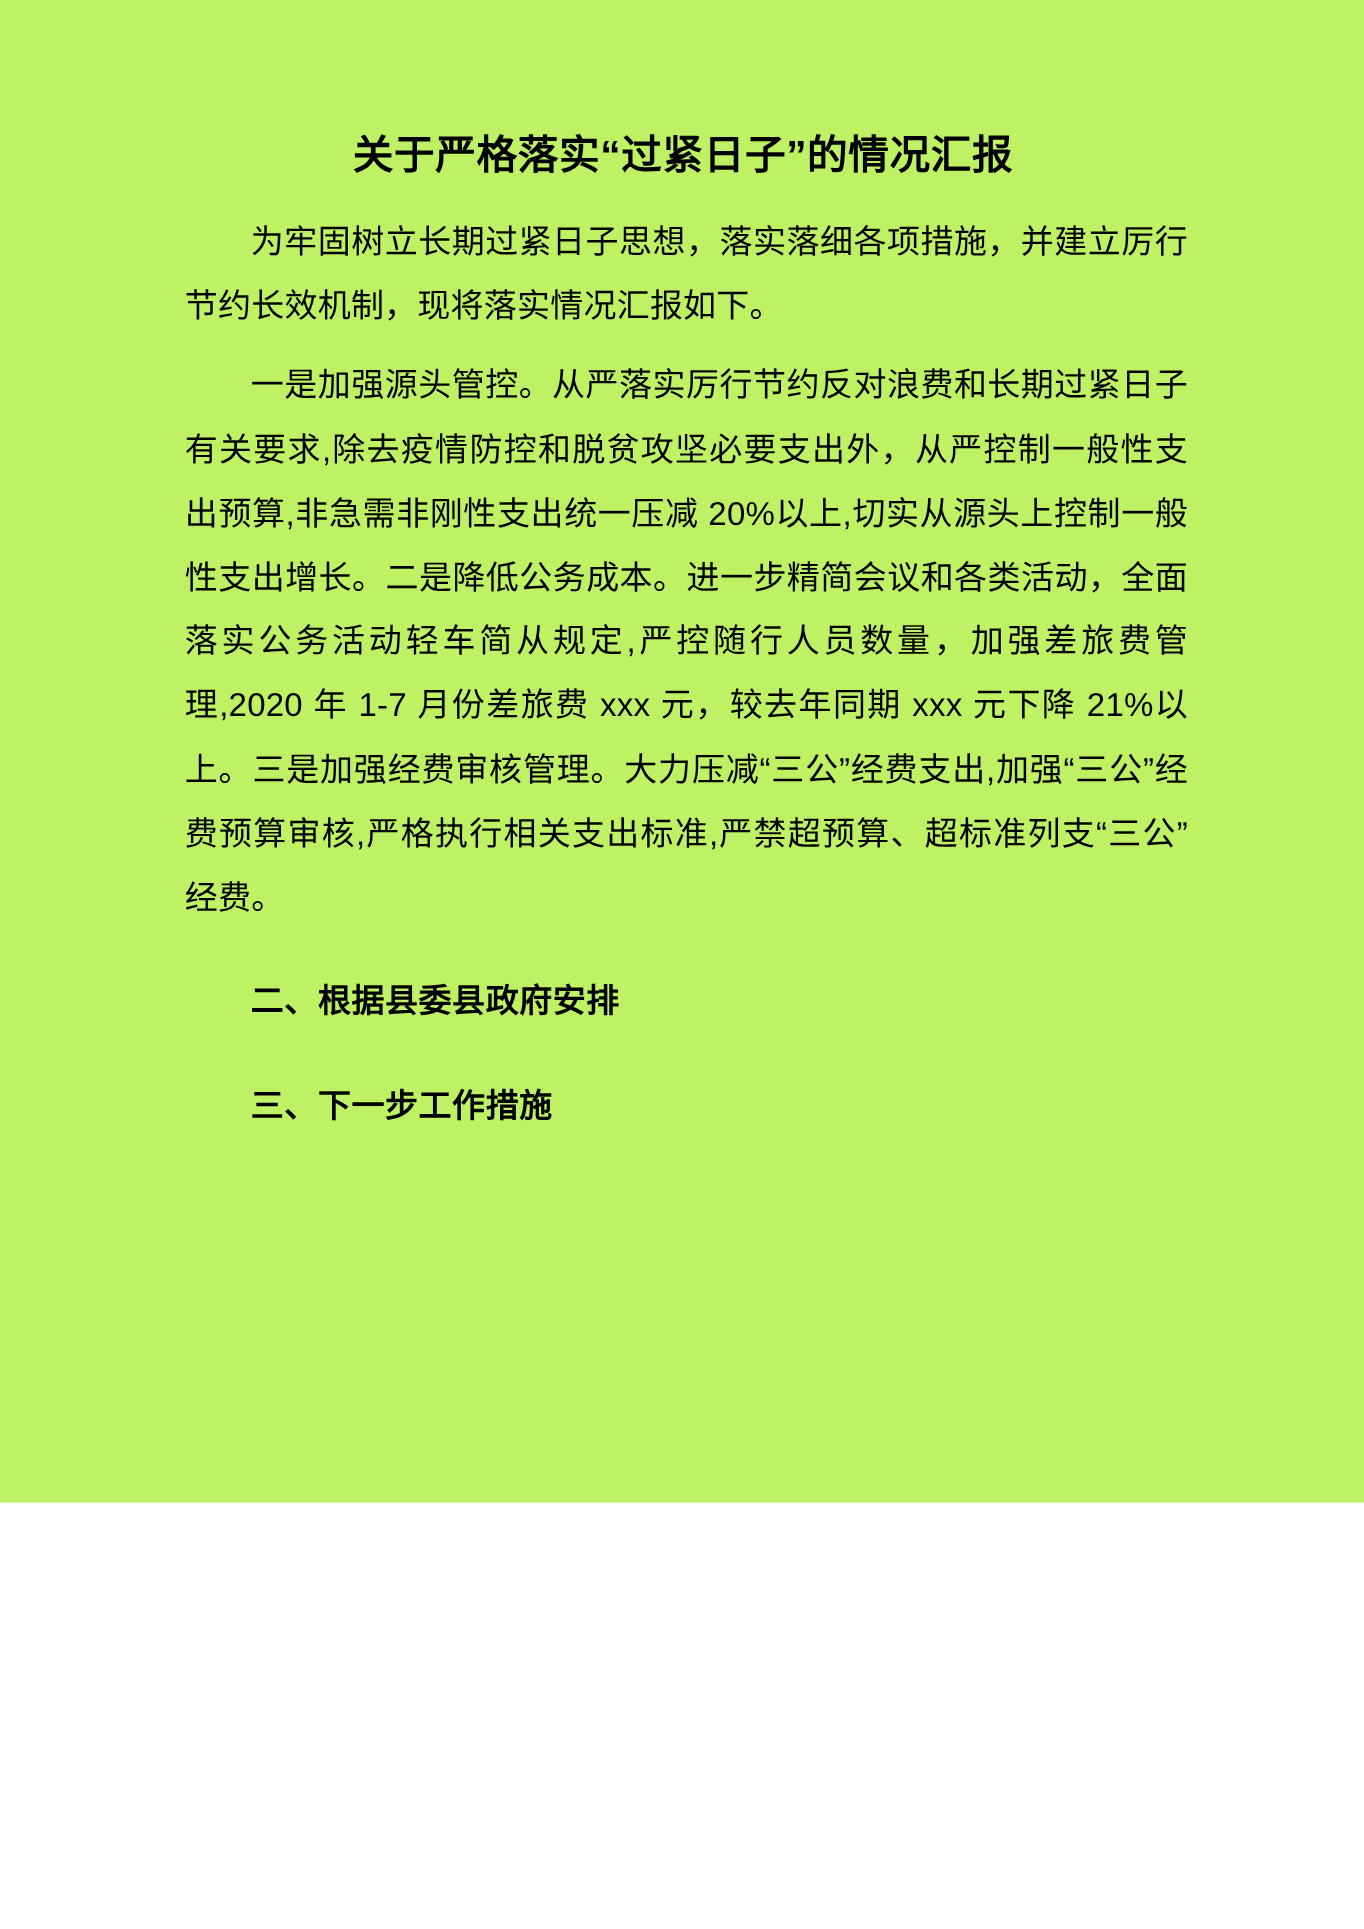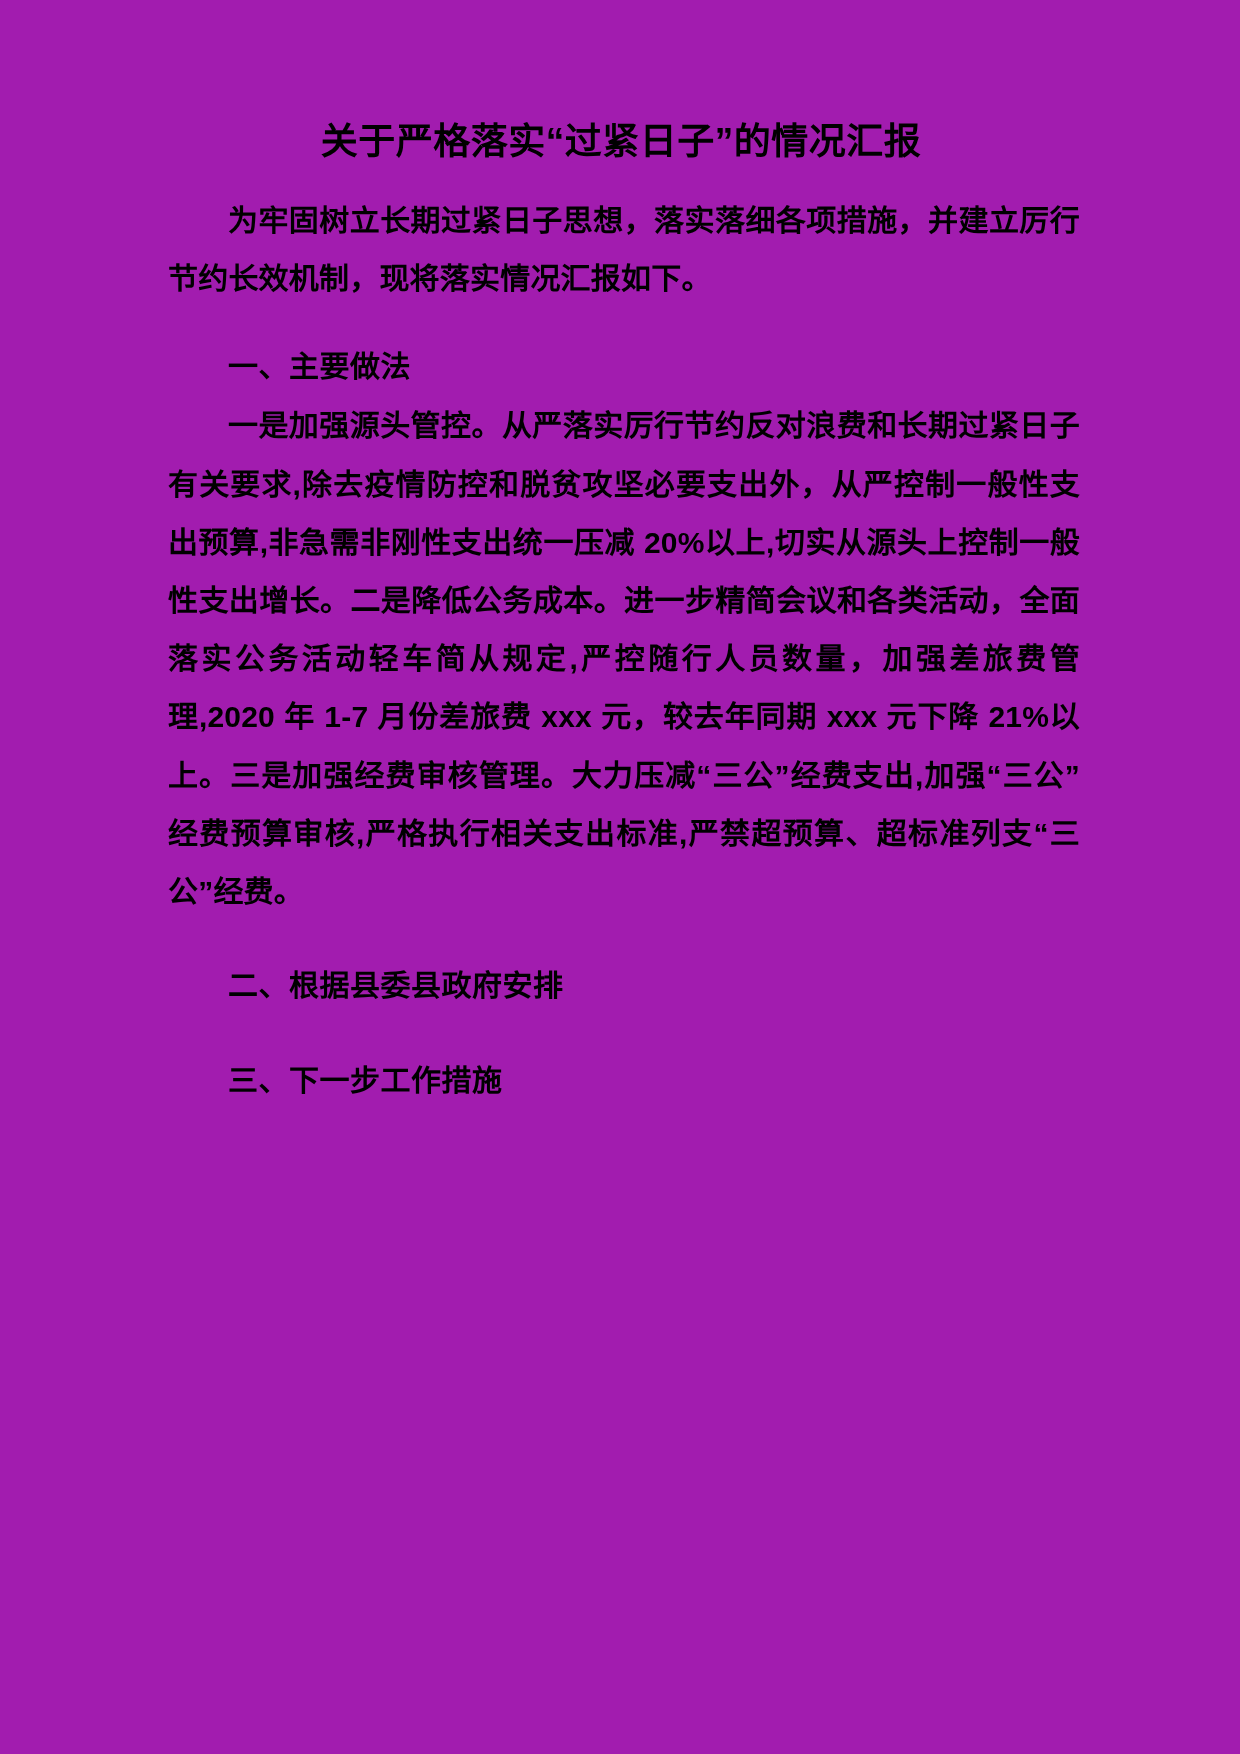--- a/index.html
+++ b/index.html
@@ -13,24 +13,24 @@
     height: 1754px;
     font-family: "Liberation Sans", "DejaVu Sans", sans-serif;
     color: #000000;
     -webkit-font-smoothing: antialiased;
     overflow: hidden;
   }
 
   .page {
     position: relative;
     width: 1240px;
-    height: 1754px;
+    height: 1366px;
     box-sizing: border-box;
     padding: 118px 160px 16px 168px;
-    background: #a21caf;
+    background: #bef264;
   }
 
   .doc-title {
     font-size: 37px;
     font-weight: 700;
     text-align: center;
     letter-spacing: 0.5px;
     line-height: 1.3;
     margin: 0 0 26px 0;
     padding-right: 6px;
@@ -40,21 +40,21 @@
     font-size: 30px;
     font-weight: 700;
     line-height: 1.5;
     margin: 22px 0 8px 0;
     text-indent: 60px;
     letter-spacing: 0.5px;
   }
 
   .para {
     font-size: 30px;
-    font-weight: 700;
+    font-weight: 400;
     line-height: 1.94;
     margin: 0;
     text-align: justify;
     text-justify: inter-ideograph;
     text-indent: 60px;
     letter-spacing: 0.2px;
   }
 
   .spacer-sm { height: 14px; }
   .spacer-md { height: 20px; }
@@ -63,21 +63,20 @@
 <body>
 
 <div class="page">
 
   <h1 class="doc-title">关于严格落实“过紧日子”的情况汇报</h1>
 
   <p class="para">为牢固树立长期过紧日子思想，落实落细各项措施，并建立厉行节约长效机制，现将落实情况汇报如下。</p>
 
   <div class="spacer-sm"></div>
 
-  <h2 class="section-heading">一、主要做法</h2>
 
   <p class="para">一是加强源头管控。从严落实厉行节约反对浪费和长期过紧日子有关要求,除去疫情防控和脱贫攻坚必要支出外，从严控制一般性支出预算,非急需非刚性支出统一压减 20%以上,切实从源头上控制一般性支出增长。二是降低公务成本。进一步精简会议和各类活动，全面落实公务活动轻车简从规定,严控随行人员数量，加强差旅费管理,2020 年 1-7 月份差旅费 xxx 元，较去年同期 xxx 元下降 21%以上。三是加强经费审核管理。大力压减“三公”经费支出,加强“三公”经费预算审核,严格执行相关支出标准,严禁超预算、超标准列支“三公”经费。</p>
 
   <div class="spacer-md"></div>
 
   <h2 class="section-heading">二、根据县委县政府安排</h2>
 
 
   <div class="spacer-md"></div>
 

